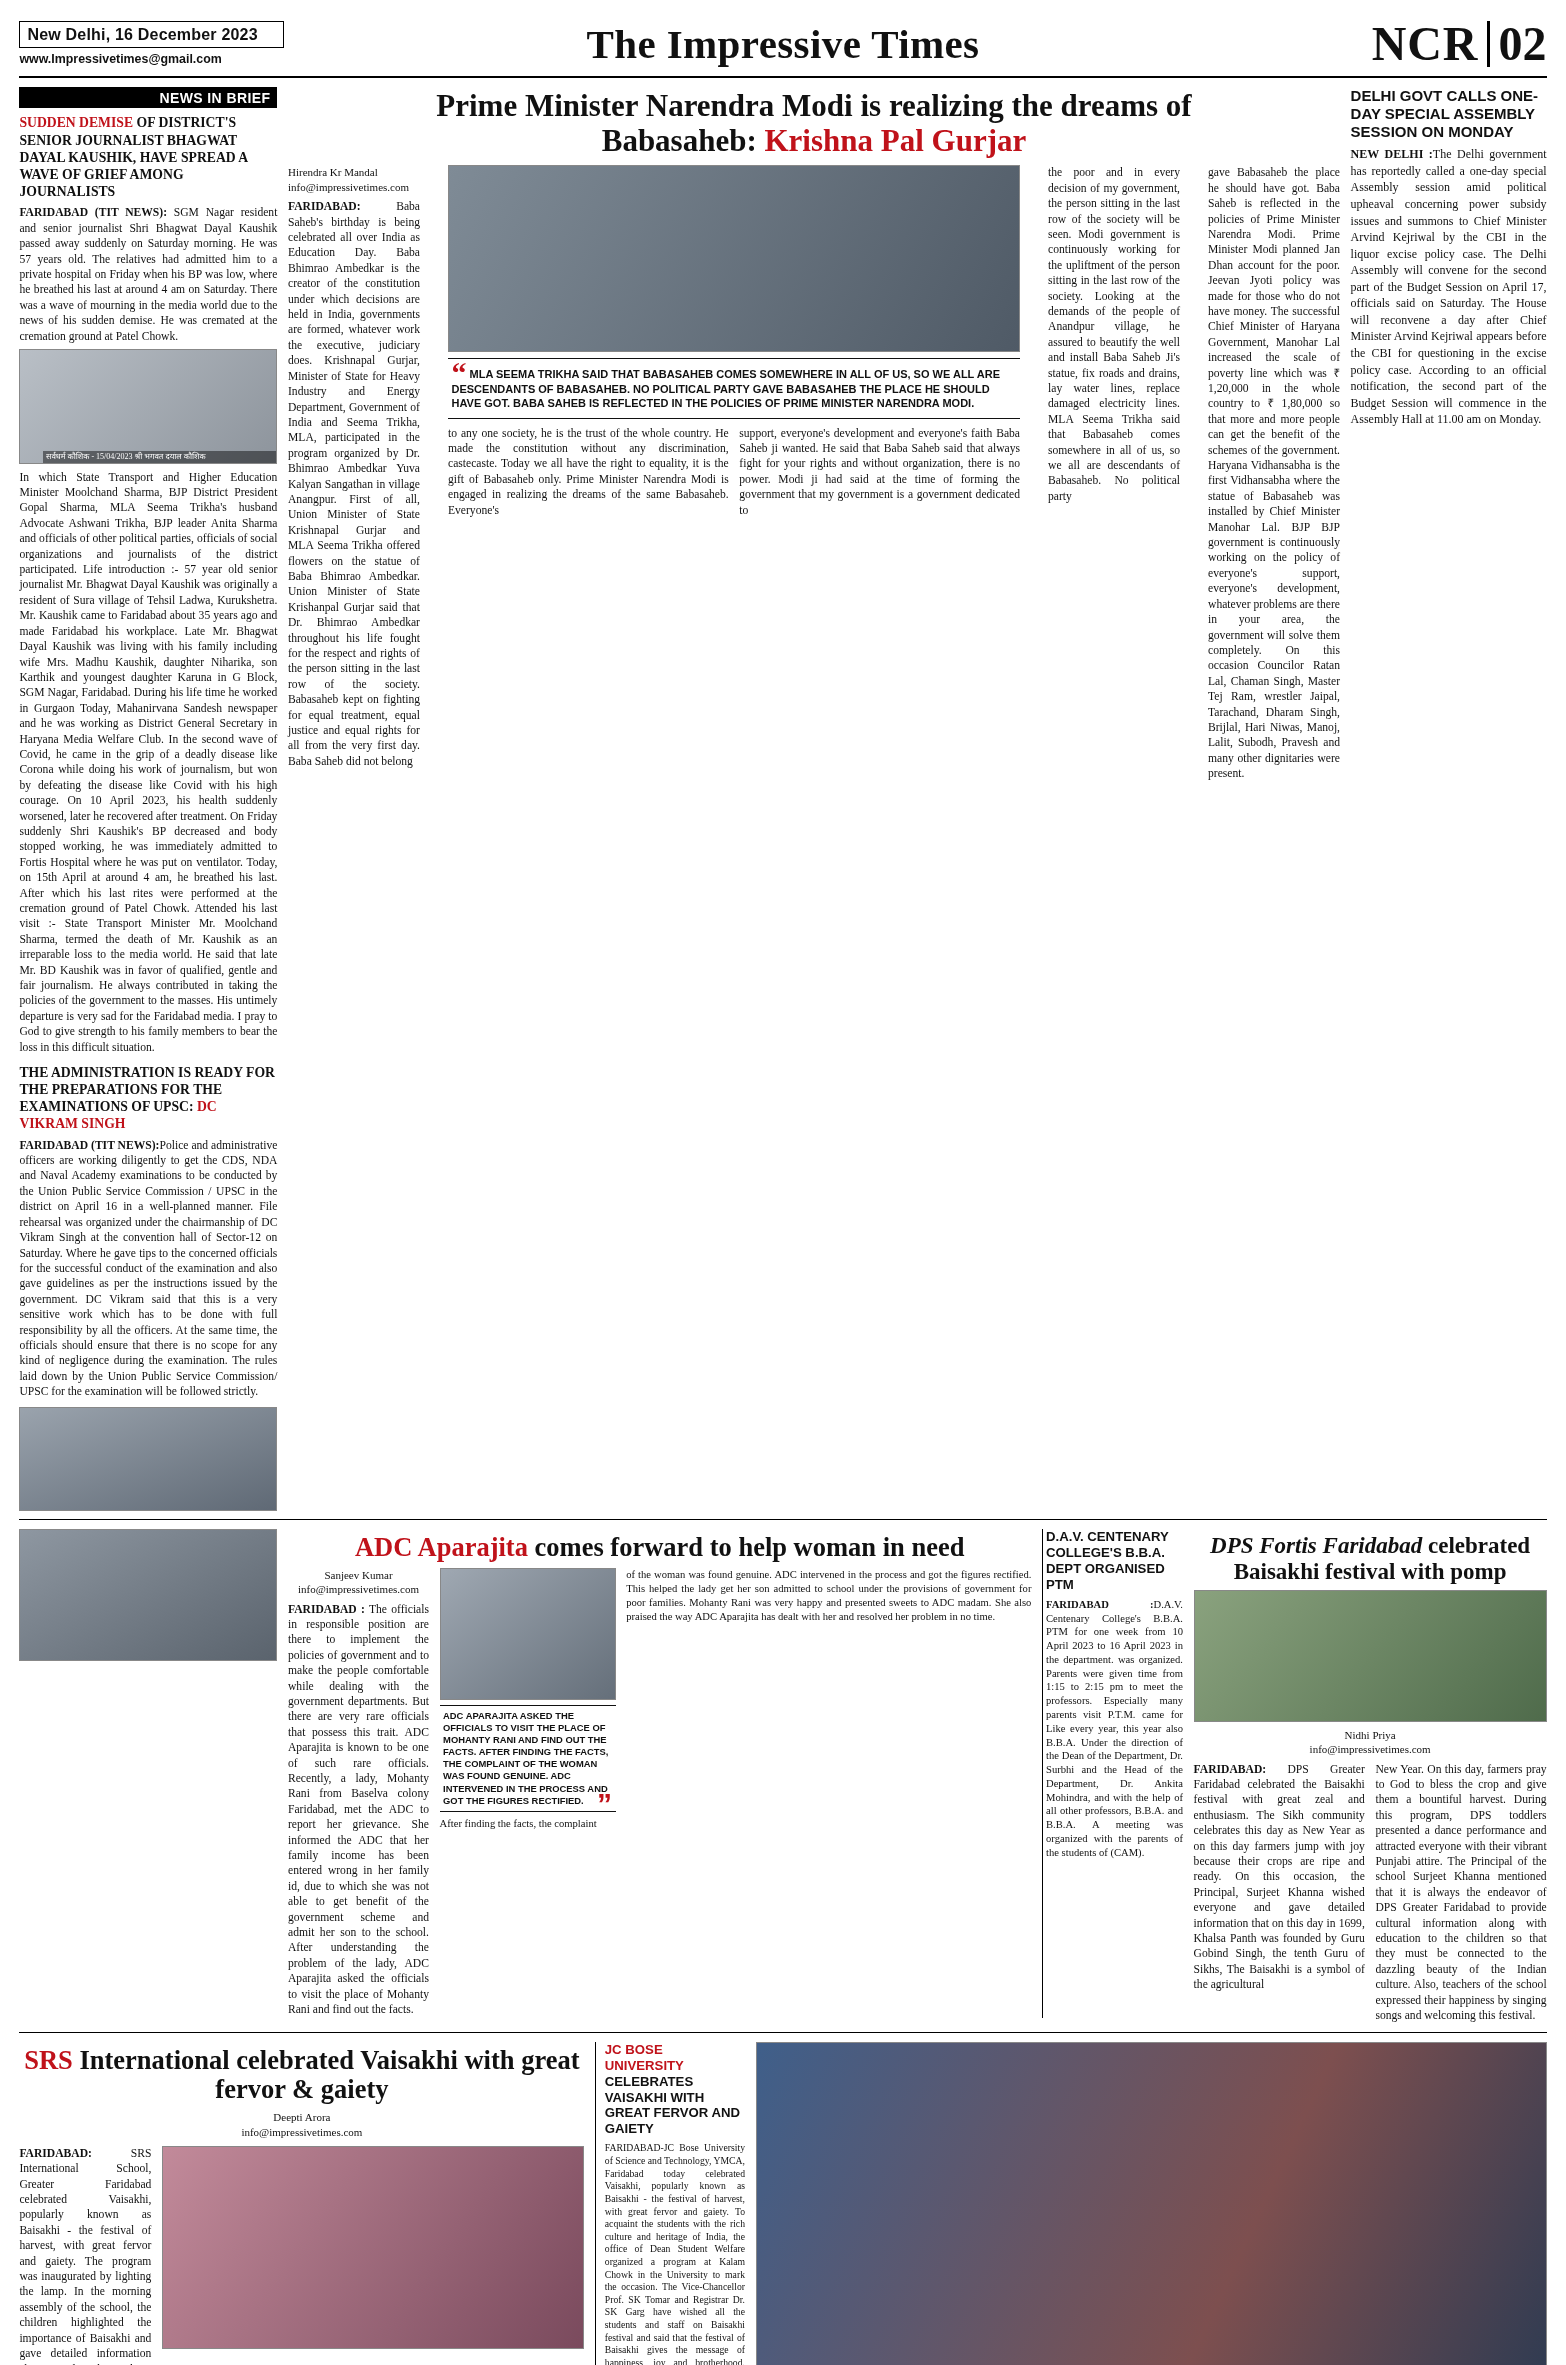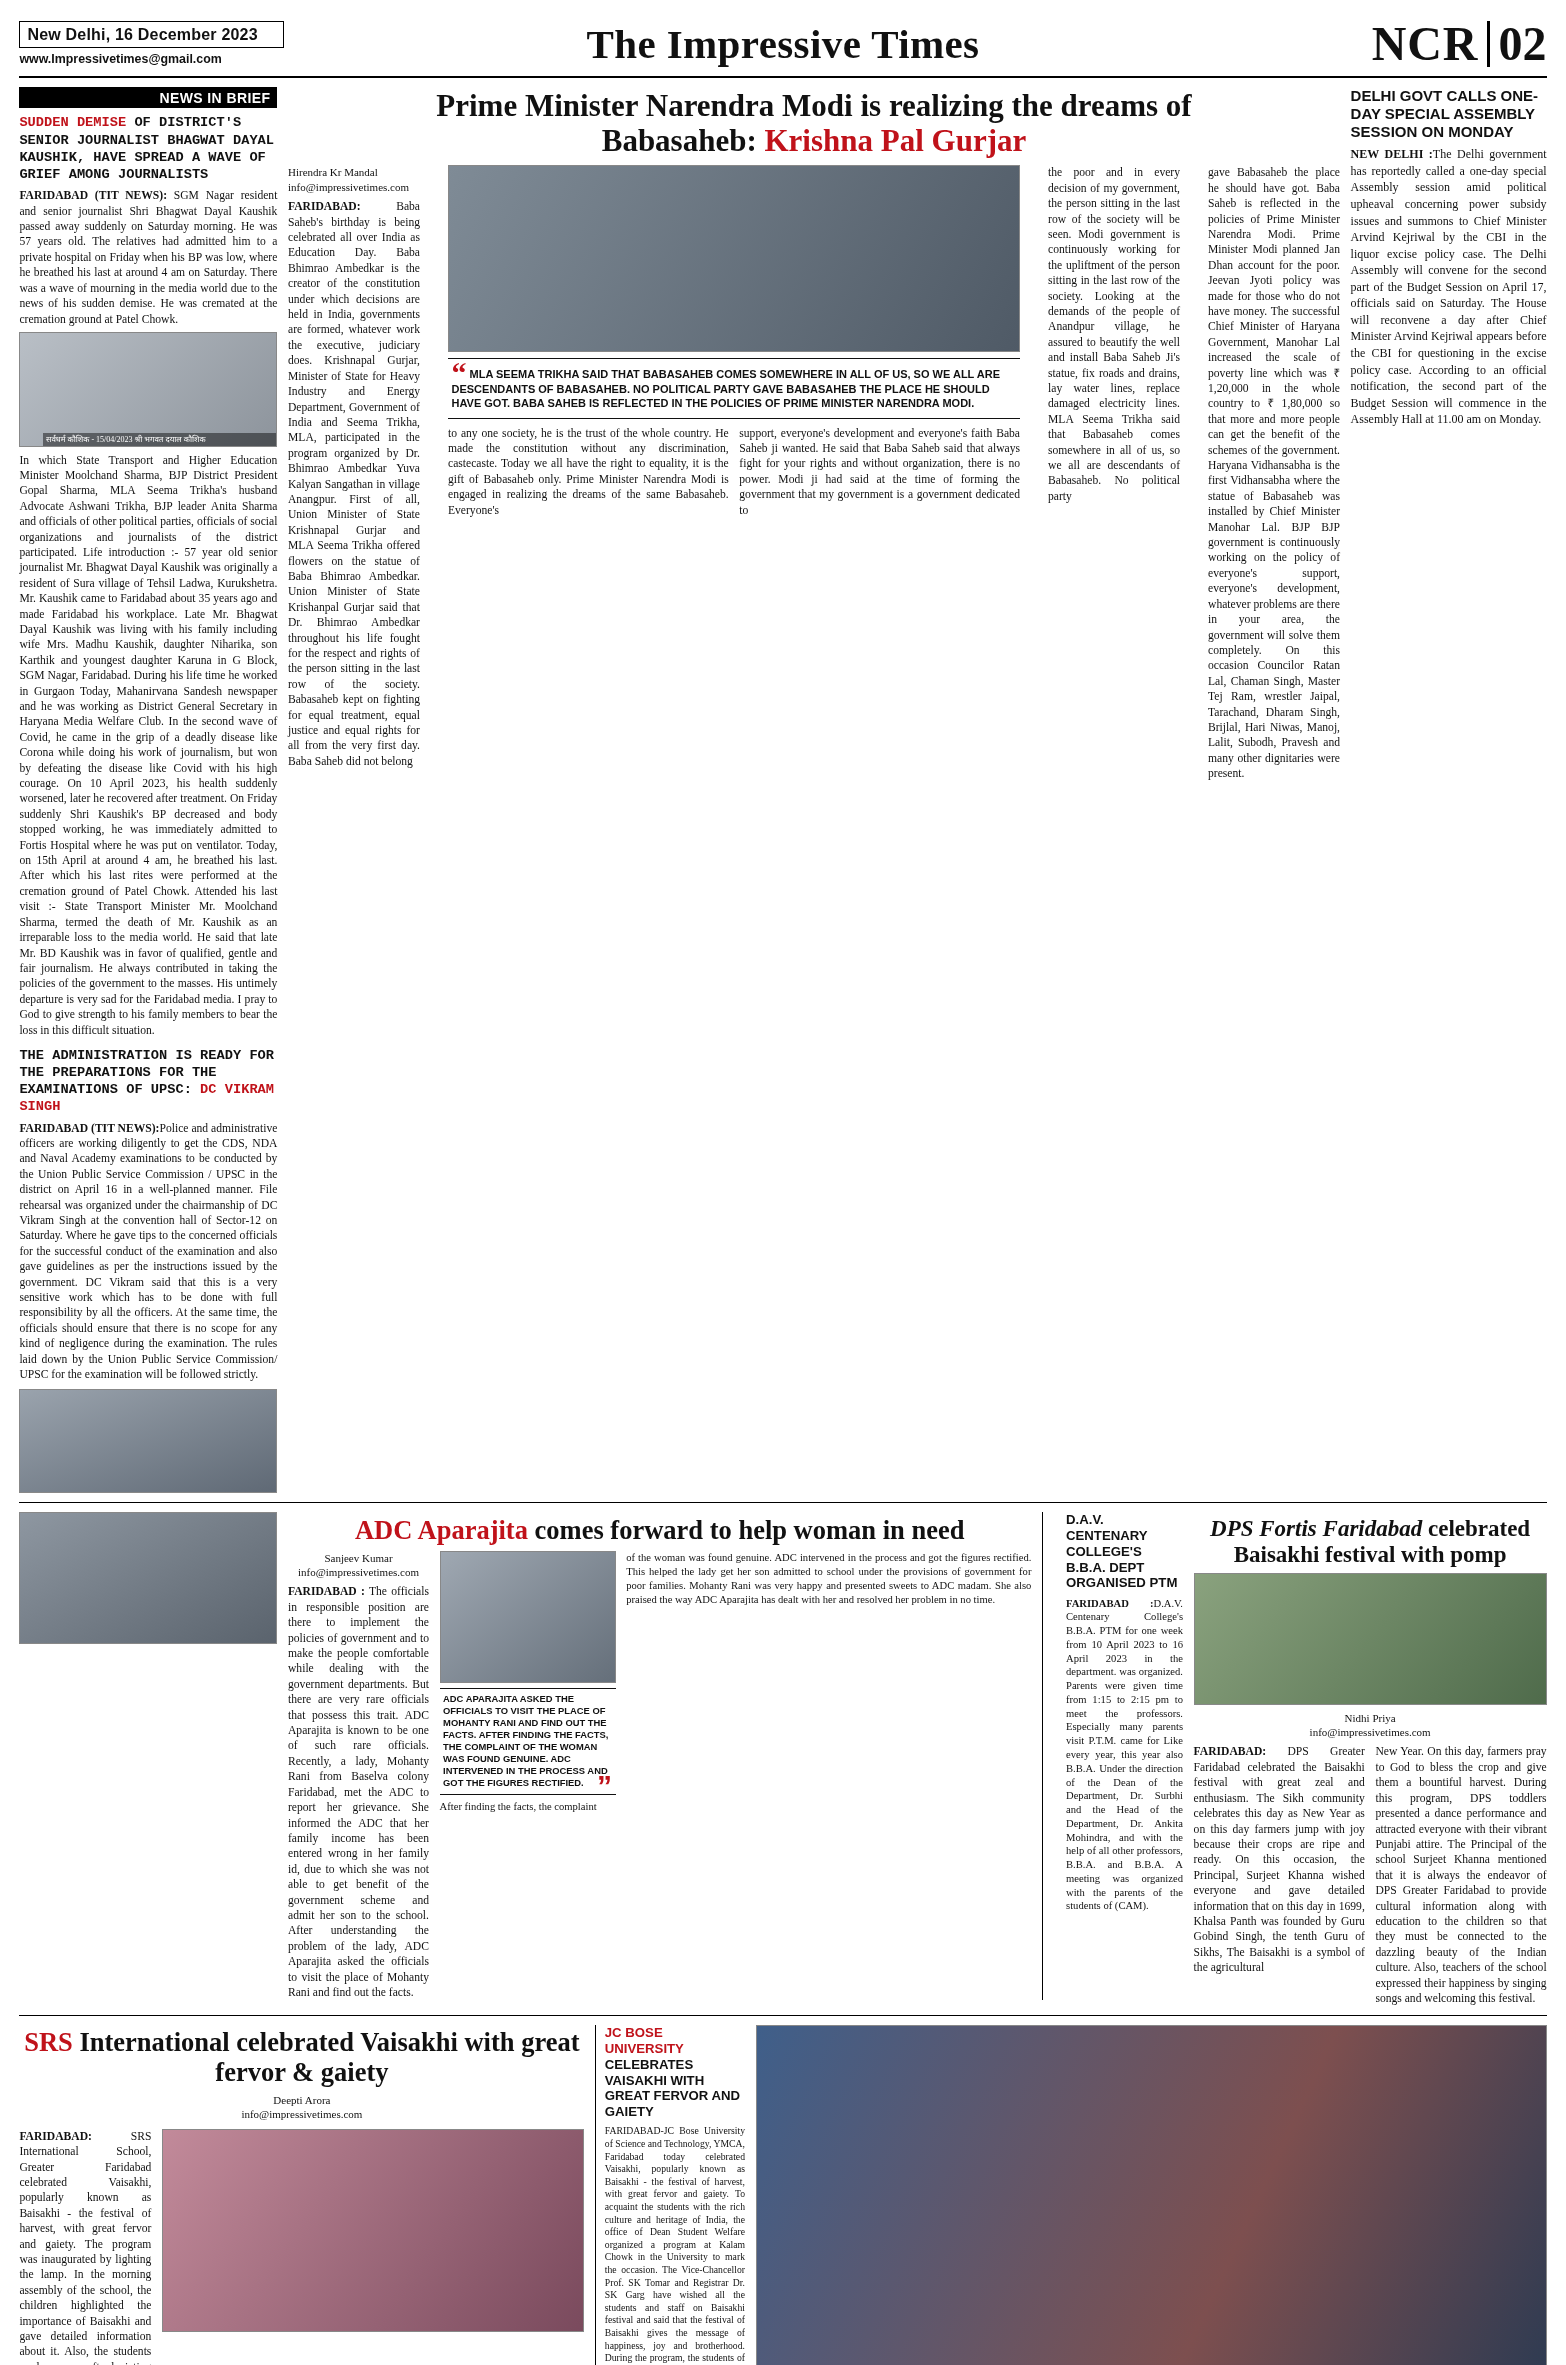--- a/index.html
+++ b/index.html
@@ -77,21 +77,21 @@
     background:#000;
     color:#fff;
     text-align:right;
     font-family:"Liberation Sans", sans-serif;
     font-weight:bold;
     font-size:14px;
     padding:2.6px 7px;
     letter-spacing:0.4px;
   }
   .nib-head {
-    font-family:Liberation Mono, monospace;
+    font-family:Liberation Serif, serif;
     font-weight:bold;
     font-size:13.7px;
     line-height:1.25;
     margin:6.2px 0 5.3px 0;
   }
   .nib-head .red { color:#c0121a; }
   .body-text {
     font-size:11.6px;
     line-height:1.33;
     text-align: justify;
@@ -318,21 +318,21 @@
                 <span class="qmark-end">”</span>
               </div>
               <div class="body-text" style="font-size:10.6px;">After finding the facts, the complaint</div>
             </div>
             <div style="flex:1;">
               <div class="body-text" style="font-size:10.6px;">of the woman was found genuine. ADC intervened in the process and got the figures rectified. This helped the lady get her son admitted to school under the provisions of government for poor families. Mohanty Rani was very happy and presented sweets to ADC madam. She also praised the way ADC Aparajita has dealt with her and resolved her problem in no time.</div>
             </div>
           </div>
         </div>
 
-        <div style="width:141px;border-left:0.9px solid #000;padding-left:23px;">
+        <div style="width:141px;border-left:0.9px solid #000;padding-left:3px;">
           <div class="smallcap-head">D.A.V. CENTENARY COLLEGE'S B.B.A. DEPT ORGANISED PTM</div>
           <div class="tiny-body" style="margin-top:5.3px;">
             <span class="lead-bold">FARIDABAD :</span><span>D.A.V. Centenary College's B.B.A. PTM for one week from 10 April 2023 to 16 April 2023 in the department. was organized. Parents were given time from 1:15 to 2:15 pm to meet the professors. Especially many parents visit P.T.M. came for Like every year, this year also B.B.A. Under the direction of the Dean of the Department, Dr. Surbhi and the Head of the Department, Dr. Ankita Mohindra, and with the help of all other professors, B.B.A. and B.B.A. A meeting was organized with the parents of the students of (CAM).</span>
           </div>
         </div>
       </div>
     </div>
 
     <div class="col-right" style="width:353px;">
       <div class="hl-3" style="font-style:italic;">

